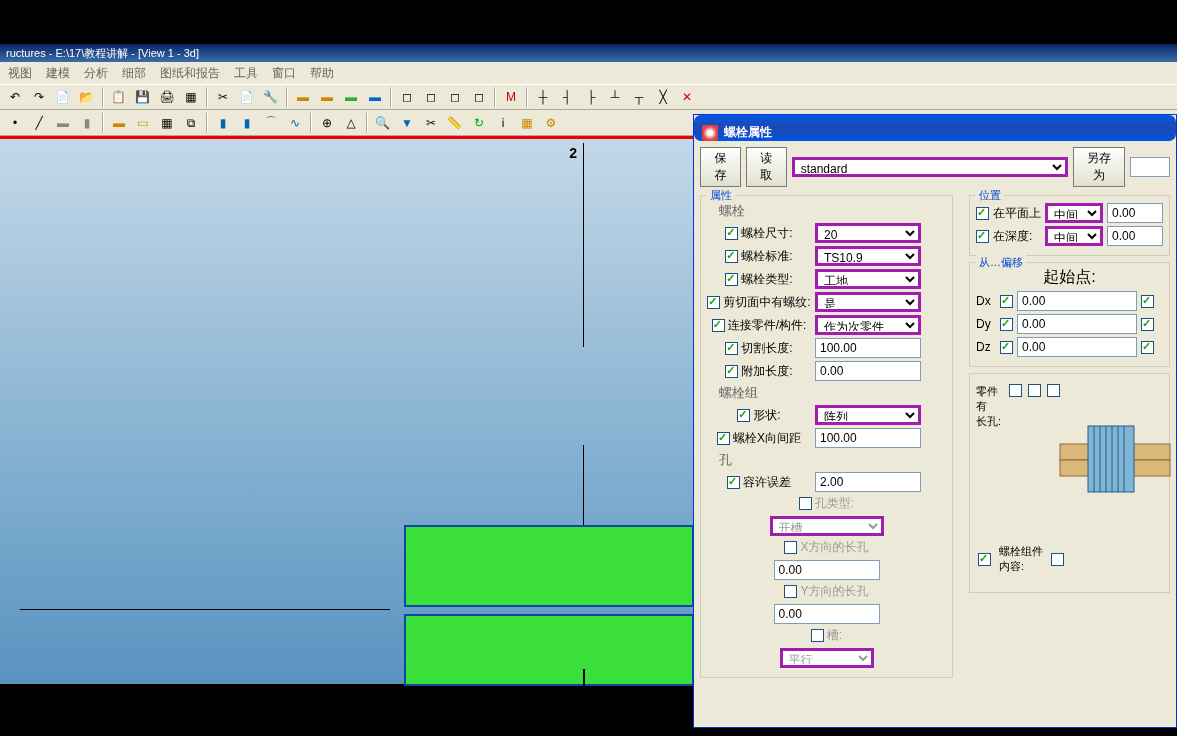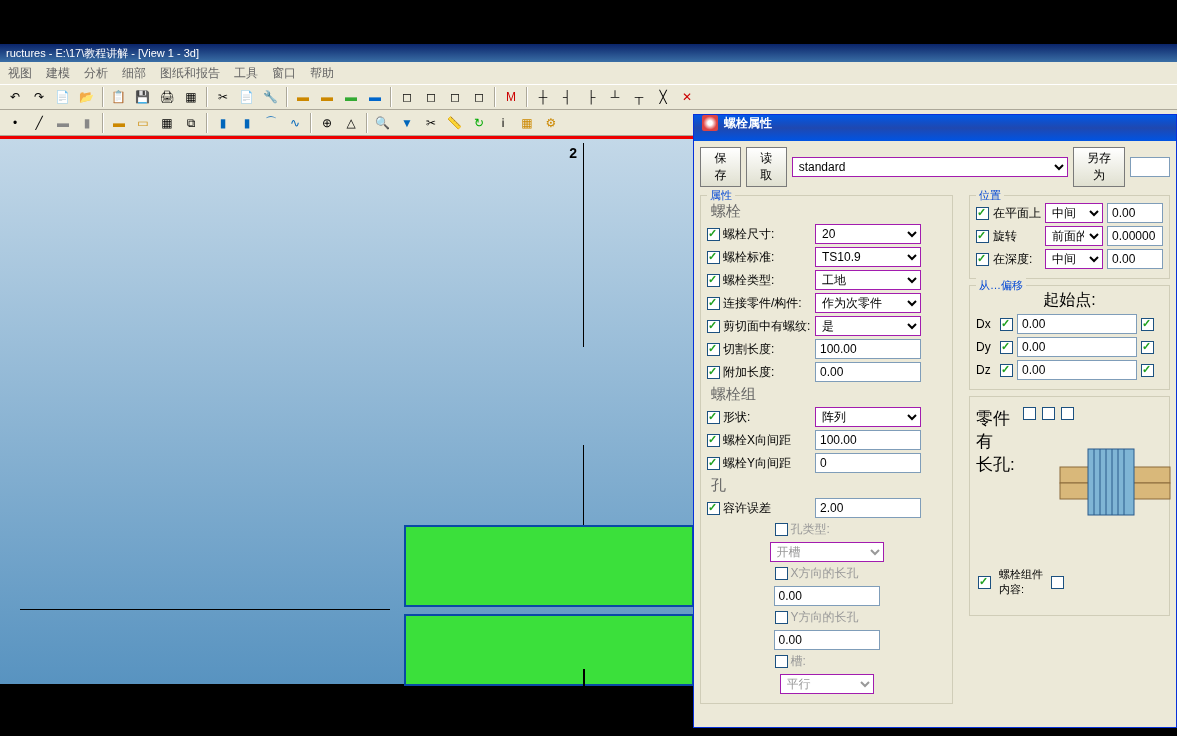--- a/index.html
+++ b/index.html
@@ -15,37 +15,37 @@
 .viewport{position:absolute;top:92px;left:0;width:693px;height:548px;background:linear-gradient(180deg,#c3d8e8 0%,#5893c0 100%);border-top:3px solid #e00;}
 .viewport .num2{position:absolute;top:6px;right:116px;font-weight:bold;font-size:14px;}
 .vline1{position:absolute;top:4px;left:583px;width:1px;height:204px;background:#000;}
 .vline2{position:absolute;top:306px;left:583px;width:1px;height:160px;background:#000;}
 .hline{position:absolute;top:470px;left:20px;width:370px;height:1px;background:#000;}
 .greenbox1{position:absolute;top:386px;left:404px;width:290px;height:82px;background:#3be03b;border:2px solid #0a4aa5;}
 .greenbox2{position:absolute;top:475px;left:404px;width:290px;height:72px;background:#3be03b;border:2px solid #0a4aa5;}
 .vline3{position:absolute;top:530px;left:583px;width:2px;height:20px;background:#000;}
 
 .dialog{position:absolute;top:70px;left:693px;width:484px;height:614px;background:#ece9d8;border:1px solid #0831d9;}
-.dlg-title{height:26px;background:linear-gradient(180deg,#0058e6,#1f48b0,#0054e3);color:#fff;display:flex;align-items:flex-start;padding:0 8px;font-weight:bold;font-size:13px;}
+.dlg-title{height:26px;background:linear-gradient(180deg,#0058e6,#1f48b0,#0054e3);color:#fff;display:flex;align-items:flex-end;padding:0 8px;font-weight:bold;font-size:13px;border-radius:7px;}
 .dlg-title .ticon{width:16px;height:16px;margin-right:6px;background:radial-gradient(circle,#fff 20%,#d44 60%);border-radius:2px;}
 .dlg-body{padding:6px;}
 .dlg-row1{display:flex;align-items:center;gap:5px;margin-bottom:8px;}
 .xbtn{border:1px solid #7a7a7a;background:linear-gradient(180deg,#fff,#e0e0d0);padding:2px 8px;cursor:pointer;}
 .xinput{border:1px solid #7f9db9;background:#fff;padding:1px 4px;height:20px;}
-.xselect{border:1px solid #a21caf;background:#fff;padding:1px 2px;height:20px;}
+.xselect{border:3px solid #a21caf;background:#fff;padding:1px 2px;height:20px;}
 .cols{display:flex;gap:16px;}
 .colL{width:256px;}
 .colR{flex:1;}
 .fieldset{border:1px solid #d0cdb8;padding:4px 6px 6px;margin-bottom:6px;position:relative;}
 .fieldset .legend{position:absolute;top:-8px;left:6px;background:#ece9d8;padding:0 3px;color:#0046d5;font-size:11px;}
 .frow{display:flex;align-items:center;margin:3px 0;gap:4px;}
-.frow label{display:flex;align-items:center;gap:3px;min-width:104px;}
+.frow label{display:flex;align-items:center;gap:3px;min-width:104px;justify-content:center;}
 .chk{width:13px;height:13px;border:1px solid #1c5180;background:#fff;display:inline-block;position:relative;}
 .chk.on::after{content:"✓";position:absolute;top:-2px;left:0;color:#21a121;font-size:11px;font-weight:bold;}
-.grouptitle{color:#666;font-size:15px;margin:2px 4px;}
+.grouptitle{color:#666;font-size:13px;margin:2px 12px;}
 .disabled{color:#999;flex-direction:column;}
 .diag-part{position:absolute;top:40px;left:80px;width:120px;height:80px;}
 </style>
 </head>
 <body>
 
 <div class="app">
   <div class="titlebar">ructures - E:\17\教程讲解 - [View 1 - 3d]</div>
   <div class="menubar">
     <span>视图</span>
@@ -168,34 +168,34 @@
             <div class="frow">
                 <label>
                   <span class="chk on"></span>
                   <span>螺栓类型:</span>
                 </label>
                 <select class="xselect" style="width:106px"><option>工地</option></select>
               </div>
             <div class="frow">
                 <label>
                   <span class="chk on"></span>
+                  <span>剪切面中有螺纹:</span>
+                </label>
+                <select class="xselect" style="width:106px"><option>是</option></select>
+              </div>
+            <div class="frow">
+                <label>
+                  <span class="chk on"></span>
                   <span>连接零件/构件:</span>
                 </label>
                 <select class="xselect" style="width:106px"><option>作为次零件</option></select>
               </div>
             <div class="frow">
                 <label>
                   <span class="chk on"></span>
-                  <span>剪切面中有螺纹:</span>
-                </label>
-                <select class="xselect" style="width:106px"><option>是</option></select>
-              </div>
-            <div class="frow">
-                <label>
-                  <span class="chk on"></span>
                   <span>切割长度:</span>
                 </label>
                 <input class="xinput" style="width: 106px;" value="100.00">
               </div>
             <div class="frow">
                 <label>
                   <span class="chk on"></span>
                   <span>附加长度:</span>
                 </label>
                 <input class="xinput" style="width: 106px;" value="0.00">
@@ -208,27 +208,20 @@
                   <span>形状:</span>
                 </label>
                 <select class="xselect" style="width:106px"><option>阵列</option></select>
               </div>
             <div class="frow">
                 <label>
                   <span class="chk on"></span>
                   <span>螺栓X向间距</span>
                 </label>
                 <input class="xinput" style="width: 106px;" value="100.00">
-              </div>
-            <div class="frow">
-                <label>
-                  <span class="chk on"></span>
-                  <span>螺栓Y向间距</span>
-                </label>
-                <input class="xinput" style="width: 106px;" value="0">
               </div>
 
             <div class="grouptitle">孔</div>
             <div class="frow">
                 <label>
                   <span class="chk on"></span>
                   <span>容许误差</span>
                 </label>
                 <input class="xinput" style="width: 106px;" value="2.00">
               </div>
@@ -267,26 +260,20 @@
           <div class="fieldset">
             <div class="legend">位置</div>
             <div class="frow">
                 <span class="chk on"></span>
                 <span style="width:48px">在平面上</span>
                 <select class="xselect" style="width:58px"><option>中间</option></select>
                 <input class="xinput" style="width: 56px;" value="0.00">
               </div>
             <div class="frow">
                 <span class="chk on"></span>
-                <span style="width:48px">旋转</span>
-                <select class="xselect" style="width:58px"><option>前面的</option></select>
-                <input class="xinput" style="width: 56px;" value="0.00000">
-              </div>
-            <div class="frow">
-                <span class="chk on"></span>
                 <span style="width:48px">在深度:</span>
                 <select class="xselect" style="width:58px"><option>中间</option></select>
                 <input class="xinput" style="width: 56px;" value="0.00">
               </div>
           </div>
 
           <div class="fieldset">
             <div class="legend">从…偏移</div>
             <div style="text-align:center;font-size:16px;margin-bottom:2px">起始点:</div>
             <div class="frow">
@@ -304,21 +291,21 @@
             <div class="frow">
                 <span style="width:20px">Dz</span>
                 <span class="chk on"></span>
                 <input class="xinput" style="width: 120px;" value="0.00">
                 <span class="chk on"></span>
               </div>
           </div>
 
           <div class="fieldset" style="height:220px">
             <div style="display:flex;align-items:flex-start;gap:8px;margin-top:6px;">
-              <div style="white-space:pre;font-size:17px">零件
+              <div style="white-space:pre;font-size:11px">零件
 有
 长孔:</div>
               <div style="display:flex;gap:6px;">
                   <span class="chk"></span>
                   <span class="chk"></span>
                   <span class="chk"></span>
                 </div>
             </div>
             <div class="diag-part">
               <svg width="130" height="90">

